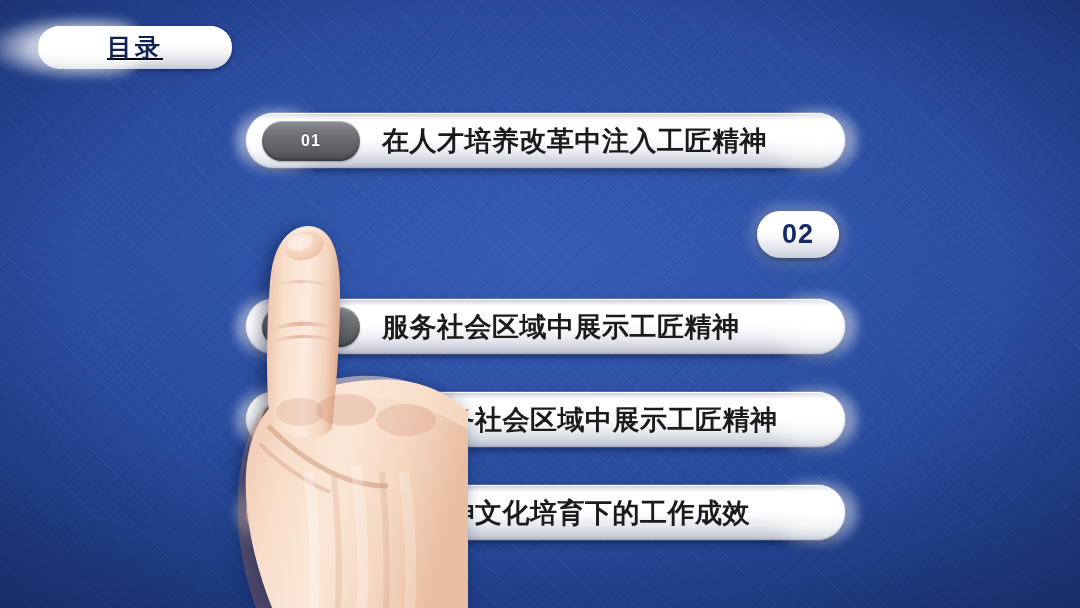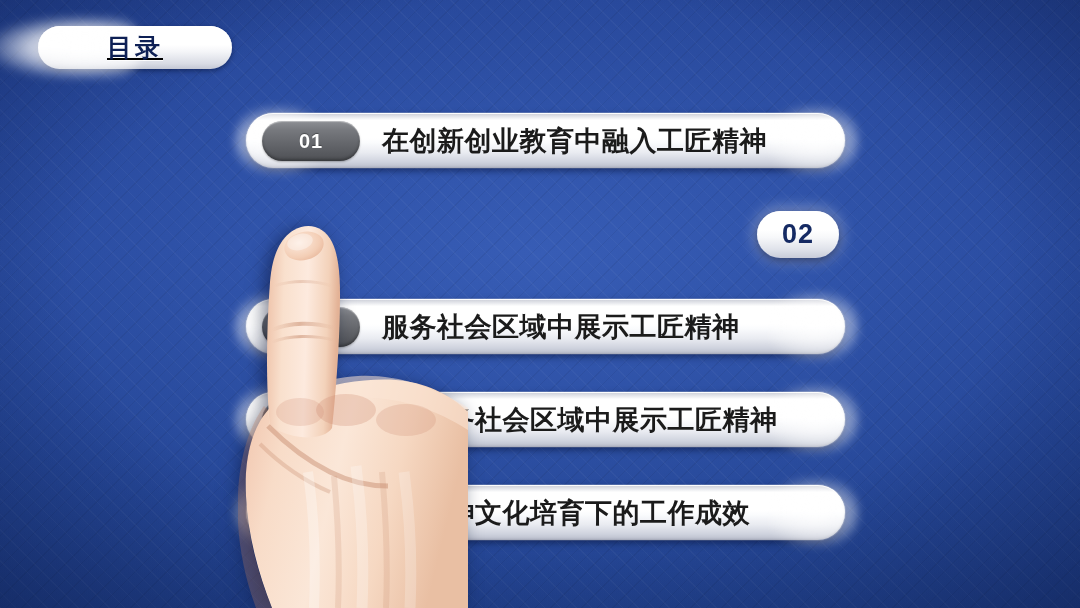--- a/index.html
+++ b/index.html
@@ -154,21 +154,21 @@
         #8d8f94 0%, #77797e 22%,
         #65676c 55%, #57595e 82%, #4e5055 100%);
     box-shadow:
       inset 0 1px 1px rgba(255,255,255,0.42),
       inset 0 -2px 3px rgba(0,0,0,0.30),
       0 1px 2px rgba(0,0,0,0.28);
     display:flex; align-items:center; justify-content:center;
     z-index:2;
   }
   .row-number span {
-    font-size:20px; font-weight:bold;
+    font-size:16px; font-weight:bold;
     color:#ffffff;
     letter-spacing:1px;
     text-shadow:0 -1px 1px rgba(0,0,0,0.35);
   }
 
   
   .row-label {
     position:absolute;
     left:136px; top:0; height:55px;
     display:flex; align-items:center;
@@ -226,21 +226,21 @@
     <div id="title-text">目录</div>
   </div>
 
   <div id="menu-list">
 
     <div class="menu-row" data-row="0">
       <div class="row-bar"></div>
       <div class="row-number">
         <span>01</span>
       </div>
-      <div class="row-label">在创新创业教育中融入工匠精神</div>
+      <div class="row-label">在人才培养改革中注入工匠精神</div>
     </div>
 
 
     <div class="menu-row" data-row="2">
       <div class="row-bar"></div>
       <div class="row-number">
         <span>03</span>
       </div>
       <div class="row-label">服务社会区域中展示工匠精神</div>
     </div>

